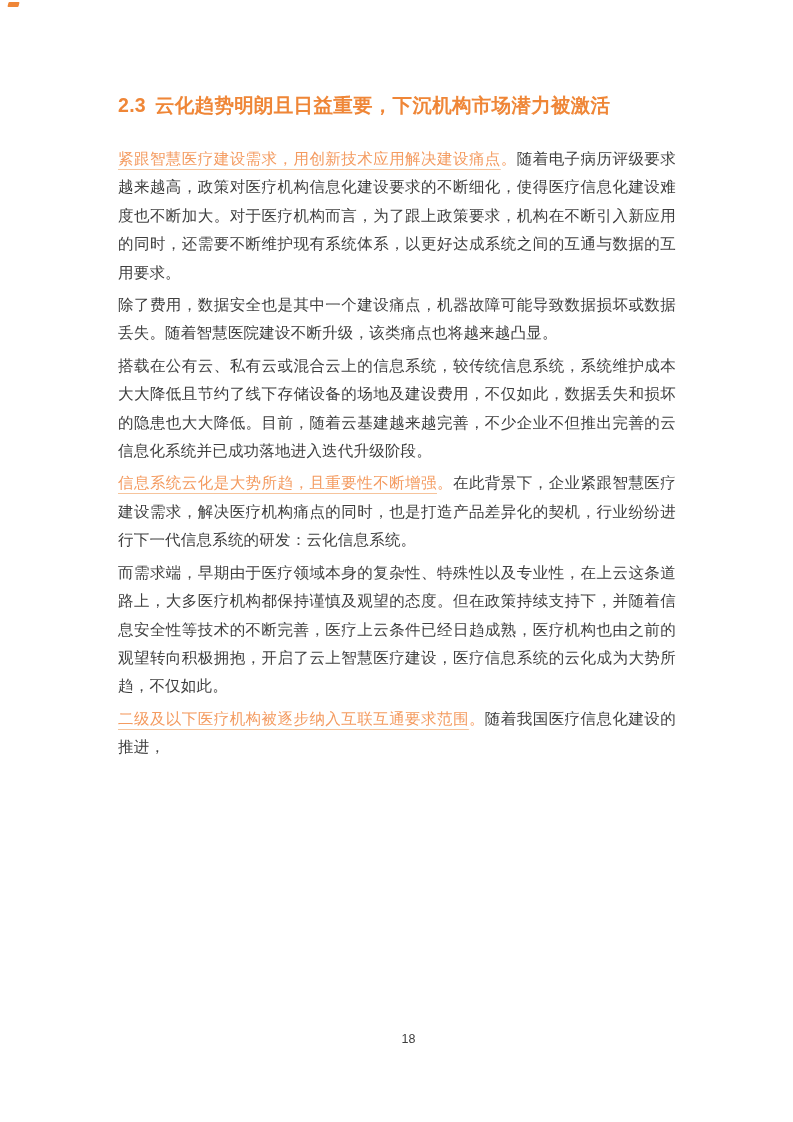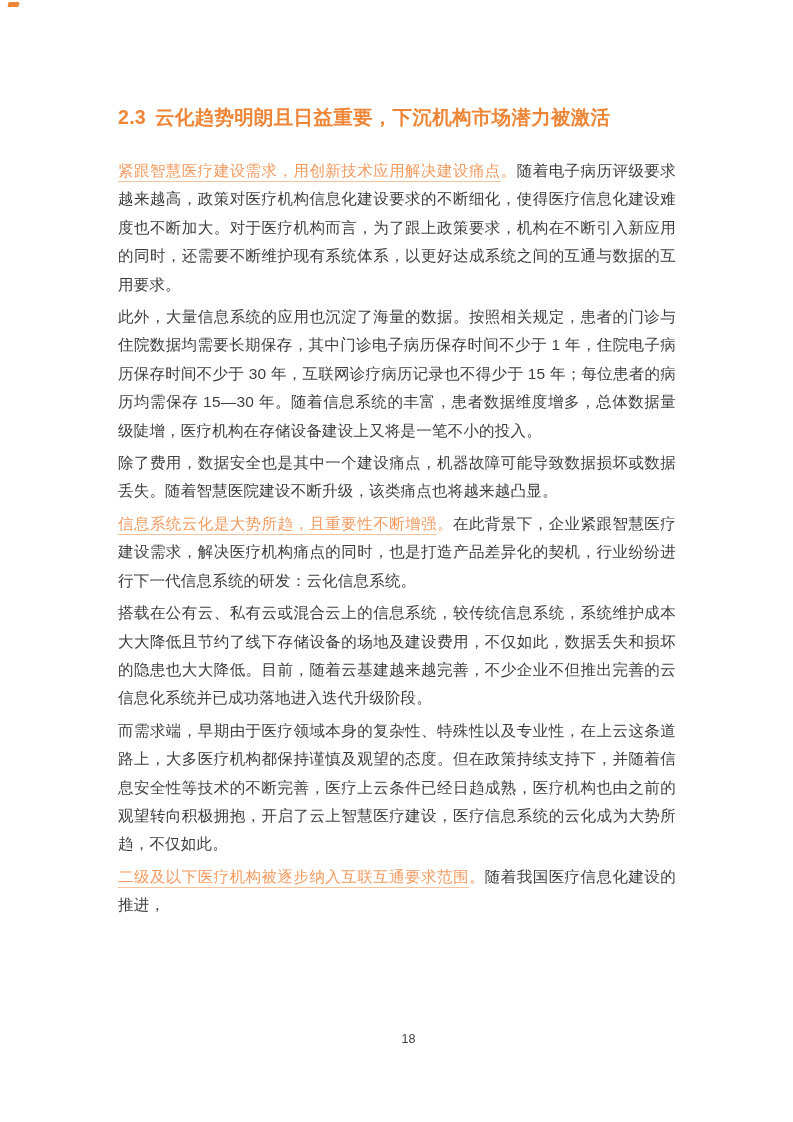--- a/index.html
+++ b/index.html
@@ -25,21 +25,21 @@
     border-radius: 1px;
     transform: skewX(-14deg);
   }
   .content {
     position: absolute;
     left: 118px;
     top: 86px;
     width: 558px;
   }
   .heading {
-    margin: 16px 0 25px 0;
+    margin: 4px 0 25px 0;
     font-size: 19.5px;
     line-height: 30px;
     font-weight: bold;
     color: var(--heading-orange, #EF8637);
     letter-spacing: 0.3px;
     white-space: nowrap;
   }
   .sec-num {
     margin-right: 9px;
   }
@@ -78,27 +78,26 @@
 
   <div class="corner-mark"></div>
 
   <div class="content">
 
     <h2 class="heading"><span class="sec-num">2.3</span><span class="sec-title">云化趋势明朗且日益重要，下沉机构市场潜力被激活</span></h2>
 
     <p class="para"><span class="lead">紧跟智慧医疗建设需求，用创新技术应用解决建设痛点</span><span class="lead-period">。</span><span>随着电子病历评级要求越来越高，政策对医疗机构信息化建设要求的不断细化，使得医疗信息化建设难度也不断加大。对于医疗机构而言，为了跟上政策要求，机构在不断引入新应用的同时，还需要不断维护现有系统体系，以更好达成系统之间的互通与数据的互用要求。</span></p>
 
 
-    <p class="para"><span class="lead"></span><span class="lead-period"></span><span>此外，大量信息系统的应用也沉淀了海量的数据。按照相关规定，患者的门诊与住院数据均需要长期保存，其中门诊电子病历保存时间不少于 1 年，住院电子病历保存时间不少于 30 年，互联网诊疗病历记录也不得少于 15 年；每位患者的病历均需保存 15—30 年。随着信息系统的丰富，患者数据维度增多，总体数据量级陡增，医疗机构在存储设备建设上又将是一笔不小的投入。</span></p>
 
     <p class="para"><span class="lead"></span><span class="lead-period"></span><span>除了费用，数据安全也是其中一个建设痛点，机器故障可能导致数据损坏或数据丢失。随着智慧医院建设不断升级，该类痛点也将越来越凸显。</span></p>
 
+    <p class="para"><span class="lead"></span><span class="lead-period"></span><span>搭载在公有云、私有云或混合云上的信息系统，较传统信息系统，系统维护成本大大降低且节约了线下存储设备的场地及建设费用，不仅如此，数据丢失和损坏的隐患也大大降低。目前，随着云基建越来越完善，不少企业不但推出完善的云信息化系统并已成功落地进入迭代升级阶段。</span></p>
+
     <p class="para"><span class="lead">信息系统云化是大势所趋，且重要性不断增强</span><span class="lead-period">。</span><span>在此背景下，企业紧跟智慧医疗建设需求，解决医疗机构痛点的同时，也是打造产品差异化的契机，行业纷纷进行下一代信息系统的研发：云化信息系统。</span></p>
-
-    <p class="para"><span class="lead"></span><span class="lead-period"></span><span>搭载在公有云、私有云或混合云上的信息系统，较传统信息系统，系统维护成本大大降低且节约了线下存储设备的场地及建设费用，不仅如此，数据丢失和损坏的隐患也大大降低。目前，随着云基建越来越完善，不少企业不但推出完善的云信息化系统并已成功落地进入迭代升级阶段。</span></p>
 
     <p class="para"><span class="lead"></span><span class="lead-period"></span><span>而需求端，早期由于医疗领域本身的复杂性、特殊性以及专业性，在上云这条道路上，大多医疗机构都保持谨慎及观望的态度。但在政策持续支持下，并随着信息安全性等技术的不断完善，医疗上云条件已经日趋成熟，医疗机构也由之前的观望转向积极拥抱，开启了云上智慧医疗建设，医疗信息系统的云化成为大势所趋，不仅如此。</span></p>
 
 
     <p class="para"><span class="lead">二级及以下医疗机构被逐步纳入互联互通要求范围</span><span class="lead-period">。</span><span>随着我国医疗信息化建设的推进，</span></p>
 
   </div>
 
   <div class="page-number">18</div>
 

